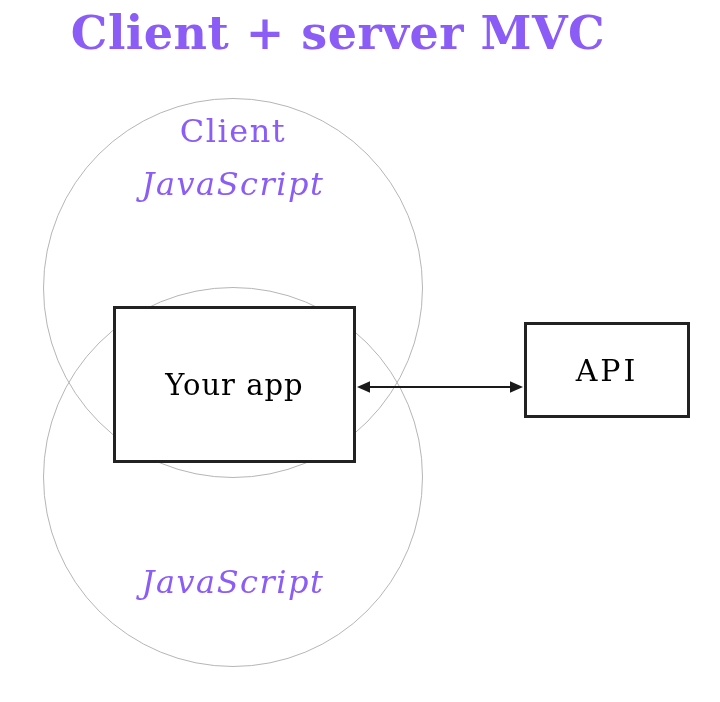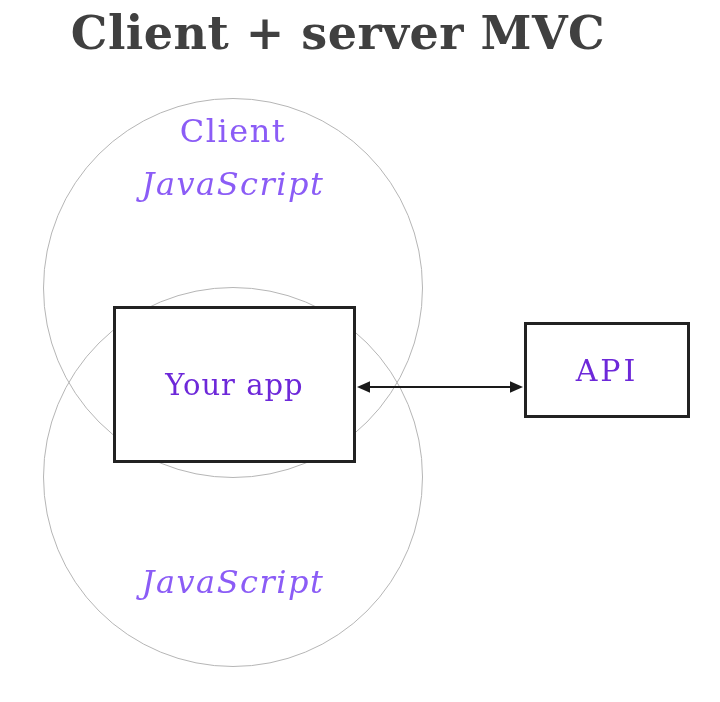--- a/index.html
+++ b/index.html
@@ -16,21 +16,21 @@
     font-family: "DejaVu Serif", serif;
   }
   .title {
     position: absolute;
     top: 6px;
     left: 0;
     width: 676px;
     text-align: center;
     font-size: 46px;
     font-weight: bold;
-    color: #404040;
+    color: #8b5cf6;
     letter-spacing: 0.5px;
     z-index: 2;
   }
   .circle {
     position: absolute;
     width: 380px;
     height: 380px;
     border: 1.5px solid #b6b6b6;
     border-radius: 50%;
     box-sizing: border-box;
@@ -54,21 +54,21 @@
   .lbl-js-bottom { top: 563px; font-style: italic; }
   .lbl-server { top: 622px; }
   .node-box {
     position: absolute;
     box-sizing: border-box;
     background: #ffffff;
     border: 3px solid #222222;
     display: flex;
     align-items: center;
     justify-content: center;
-    color: #6d28d9;
+    color: #000000;
     z-index: 3;
   }
   .app-box {
     left: 113px;
     top: 306px;
     width: 243px;
     height: 157px;
     font-size: 29px;
     letter-spacing: 1px;
   }

